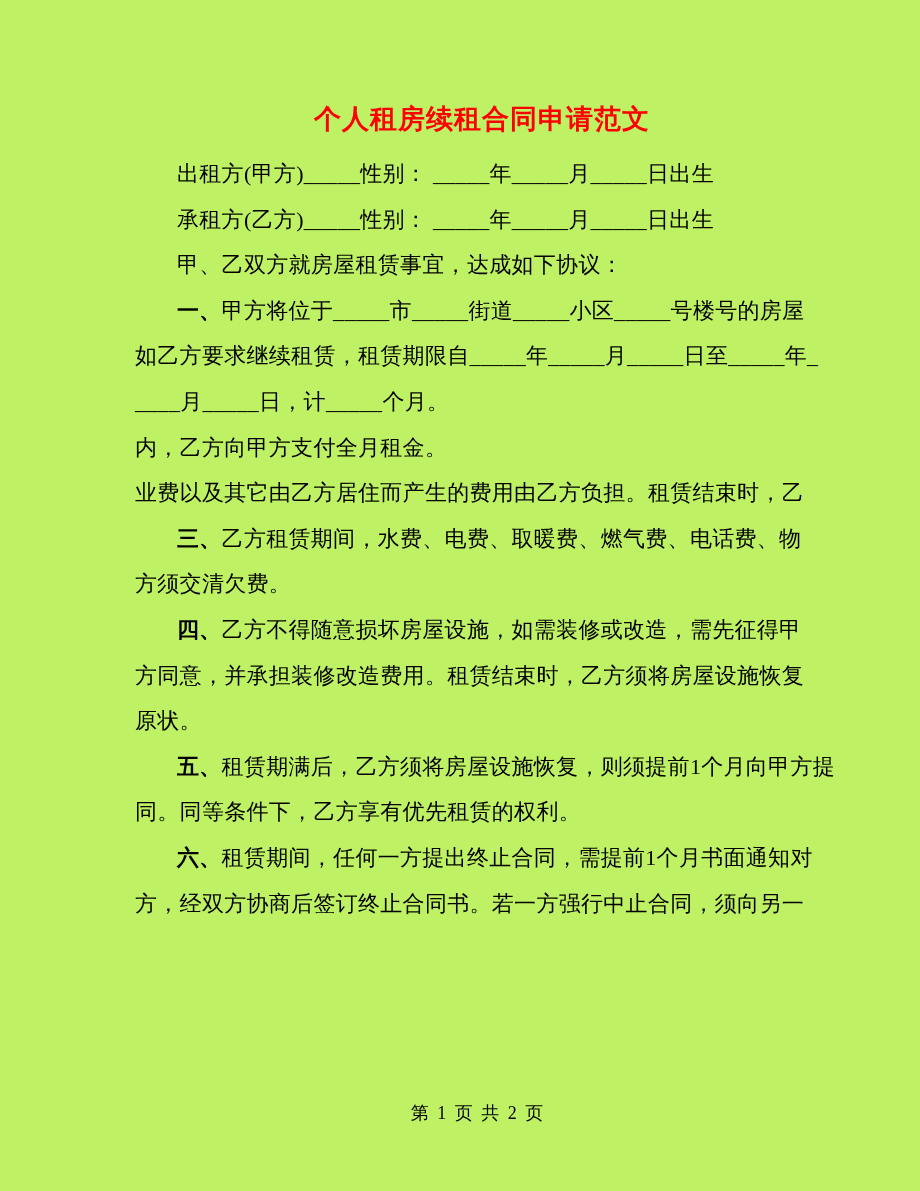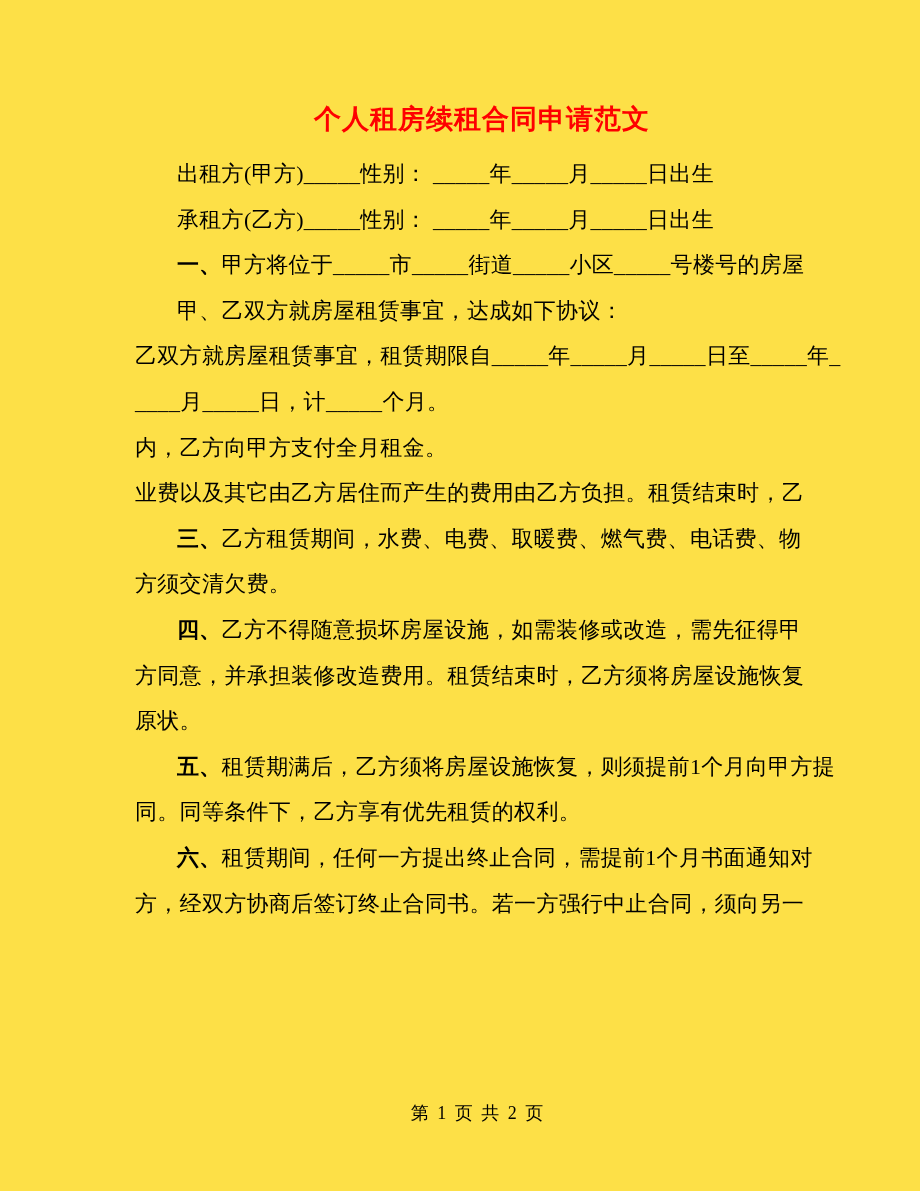--- a/index.html
+++ b/index.html
@@ -4,21 +4,21 @@
 <style>
   html, body { margin: 0; padding: 0; }
   body {
     width: 920px; height: 1191px;
     background: #ffffff;
     overflow: hidden;
     position: relative;
     font-family: "Liberation Serif", serif;
     color: #000000;
   }
-  .page { position: absolute; left: 0; top: 0; width: 920px; height: 1191px; background: #fde047; }
+  .page { position: absolute; left: 0; top: 0; width: 920px; height: 1191px; background: #bef264; }
   .doc-title {
     position: absolute; top: 101px; left: 22px; width: 920px;
     margin: 0; text-align: center;
     font-family: "Liberation Sans", sans-serif;
     font-weight: bold; font-size: 27px; letter-spacing: 1px;
     color: #fe0000;
   }
   .body-text { position: absolute; top: 151px; left: 135px; width: 660px; }
   .line {
     height: 45.6px; line-height: 45.6px;
@@ -38,24 +38,24 @@
 </head>
 <body>
 
 <div class="page">
 
   <h1 class="doc-title" style="color: rgb(254, 0, 0);">个人租房续租合同申请范文</h1>
 
   <div class="body-text">
     <div class="line indent"><span>出租方(甲方)_____性别： _____年_____月_____日出生</span></div>
     <div class="line indent"><span>承租方(乙方)_____性别： _____年_____月_____日出生</span></div>
+    <div class="line indent"><span>甲、乙双方就房屋租赁事宜，达成如下协议：</span></div>
+
     <div class="line indent"><span class="marker">一、</span><span>甲方将位于_____市_____街道_____小区_____号楼号的房屋</span></div>
-
-    <div class="line indent"><span>甲、乙双方就房屋租赁事宜，达成如下协议：</span></div>
-    <div class="line"><span>乙双方就房屋租赁事宜，租赁期限自_____年_____月_____日至_____年_</span></div>
+    <div class="line"><span>如乙方要求继续租赁，租赁期限自_____年_____月_____日至_____年_</span></div>
     <div class="line"><span>____月_____日，计_____个月。</span></div>
 
     <div class="line"><span>内，乙方向甲方支付全月租金。</span></div>
 
     <div class="line"><span>业费以及其它由乙方居住而产生的费用由乙方负担。租赁结束时，乙</span></div>
     <div class="line indent"><span class="marker">三、</span><span>乙方租赁期间，水费、电费、取暖费、燃气费、电话费、物</span></div>
     <div class="line"><span>方须交清欠费。</span></div>
 
     <div class="line indent"><span class="marker">四、</span><span>乙方不得随意损坏房屋设施，如需装修或改造，需先征得甲</span></div>
     <div class="line"><span>方同意，并承担装修改造费用。租赁结束时，乙方须将房屋设施恢复</span></div>

